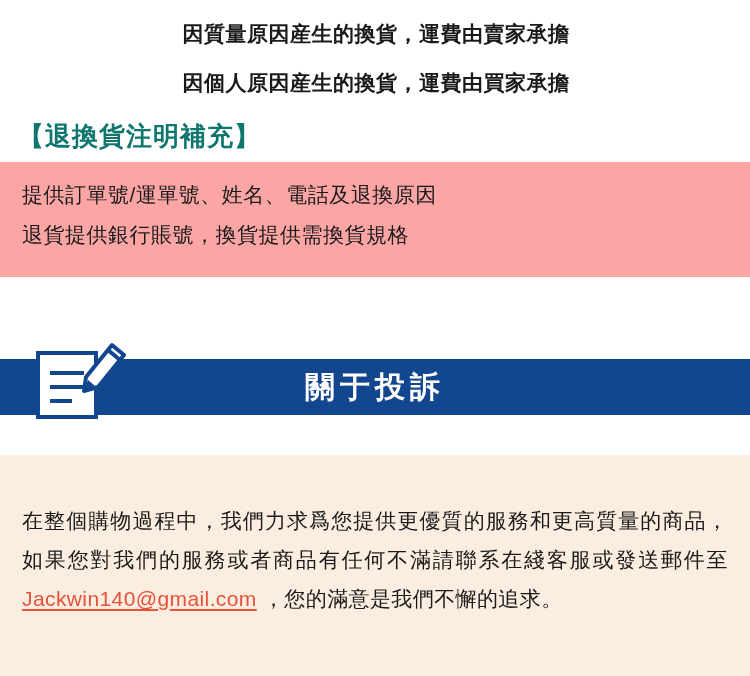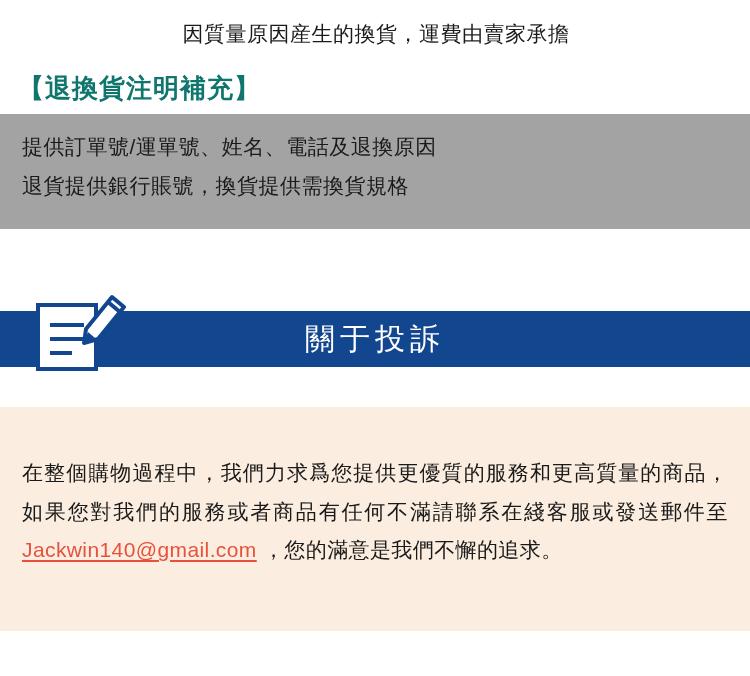--- a/index.html
+++ b/index.html
@@ -16,20 +16,21 @@
   }
   .page {
     position: relative;
     width: 750px;
     height: 676px;
   }
 
   
   .policy-lines {
     padding: 18px 0 0 2px;
+    font-weight: bold;
   }
   .policy-line {
     font-size: 21px;
     line-height: 1.55;
     color: #1a1a1a;
     text-align: center;
     letter-spacing: 0.5px;
     margin: 0 0 16px 0;
   }
 
@@ -37,21 +38,21 @@
   .bracket-heading {
     font-size: 26px;
     font-weight: bold;
     color: #0f766e;
     letter-spacing: 1px;
     margin: 20px 0 8px 18px;
   }
 
   
   .note-block {
-    background: #a3a3a3;
+    background: #fca5a5;
     padding: 16px 0 18px 0;
     margin: 0;
   }
   .note-line {
     font-size: 21px;
     line-height: 1.6;
     color: #1a1a1a;
     margin: 0 0 6px 22px;
     letter-spacing: 0.5px;
   }
@@ -76,21 +77,21 @@
   .banner-title {
     position: absolute;
     left: 0;
     top: 44px;
     width: 750px;
     height: 64px;
     line-height: 56px;
     text-align: center;
     color: #ffffff;
     font-size: 30px;
-    font-weight: normal;
+    font-weight: bold;
     letter-spacing: 5px;
   }
   .pencil-icon {
     position: absolute;
     left: 34px;
     top: 22px;
     width: 92px;
     height: 86px;
   }
 
@@ -113,20 +114,21 @@
     text-underline-offset: 3px;
   }
 </style>
 </head>
 <body>
 
 <div class="page">
 
   <div class="policy-lines">
     <p class="policy-line">因質量原因産生的換貨，運費由賣家承擔</p>
+    <p class="policy-line">因個人原因産生的換貨，運費由買家承擔</p>
   </div>
 
   <div class="bracket-heading">【退換貨注明補充】</div>
 
   <div class="note-block">
     <p class="note-line">提供訂單號/運單號、姓名、電話及退換原因</p>
     <p class="note-line">退貨提供銀行賬號，換貨提供需換貨規格</p>
   </div>
 
   <div class="banner-wrap">

